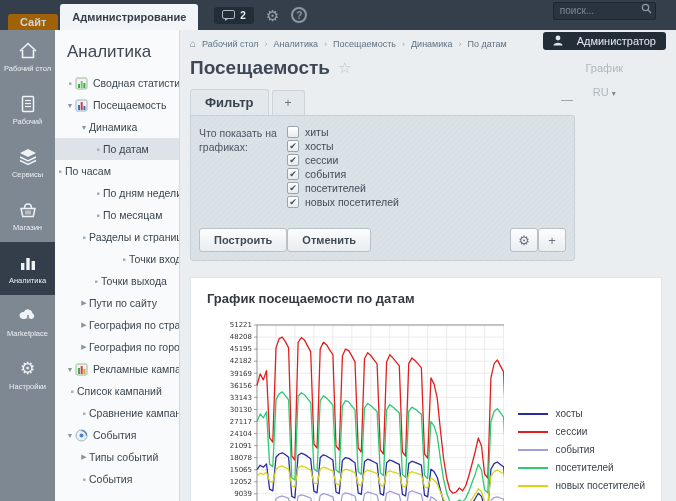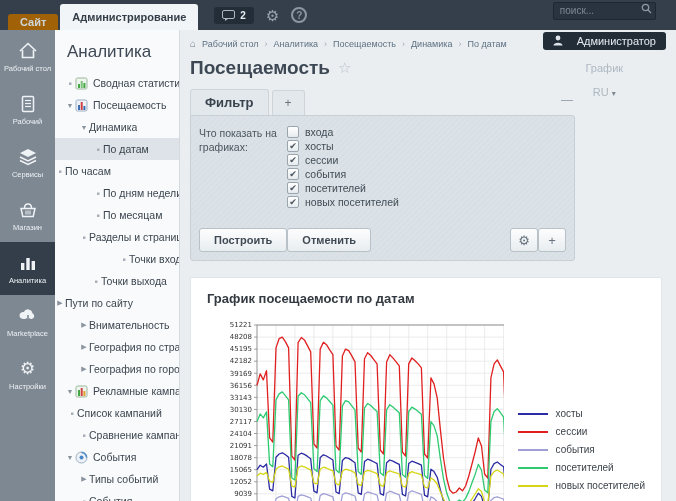--- a/index.html
+++ b/index.html
@@ -269,27 +269,23 @@
             <span class="slabel">Разделы и страницы</span>
           </div>
           <div class="sb-item" style="padding-left: 24px; margin-left: 40px;">
             <span class="marker dot">■</span>
             <span class="slabel">Точки входа</span>
           </div>
           <div class="sb-item" style="padding-left: 36px;">
             <span class="marker dot">■</span>
             <span class="slabel">Точки выхода</span>
           </div>
-          <div class="sb-item" style="">
+          <div class="sb-item" style="padding-left: 24px;">
             <span class="marker">▶</span>
             <span class="slabel">Пути по сайту</span>
-          </div>
-          <div class="sb-item" style="padding-left: 24px;">
-            <span class="marker">▶</span>
-            <span class="slabel">Внимательность</span>
           </div>
           <div class="sb-item" style="padding-left: 24px;">
             <span class="marker">▶</span>
             <span class="slabel">География по странам</span>
           </div>
           <div class="sb-item" style="padding-left: 24px;">
             <span class="marker">▶</span>
             <span class="slabel">География по городам</span>
           </div>
           <div class="sb-item" style="padding-left: 10px;">
@@ -358,21 +354,21 @@
           <div class="ftab">Фильтр</div>
           <div class="ftab-add">+</div>
         </div>
         <div class="collapse-btn">—</div>
         <div class="filter-body">
           <div class="filter-fields">
             <div class="f-prompt">Что показать на графиках:</div>
             <div class="f-options" id="f-options">
                 <label class="f-opt">
                   <span class="cbx"></span>
-                  <span>входа</span>
+                  <span>хиты</span>
                 </label>
                 <label class="f-opt">
                   <span class="cbx">✔</span>
                   <span>хосты</span>
                 </label>
                 <label class="f-opt">
                   <span class="cbx">✔</span>
                   <span>сессии</span>
                 </label>
                 <label class="f-opt">

